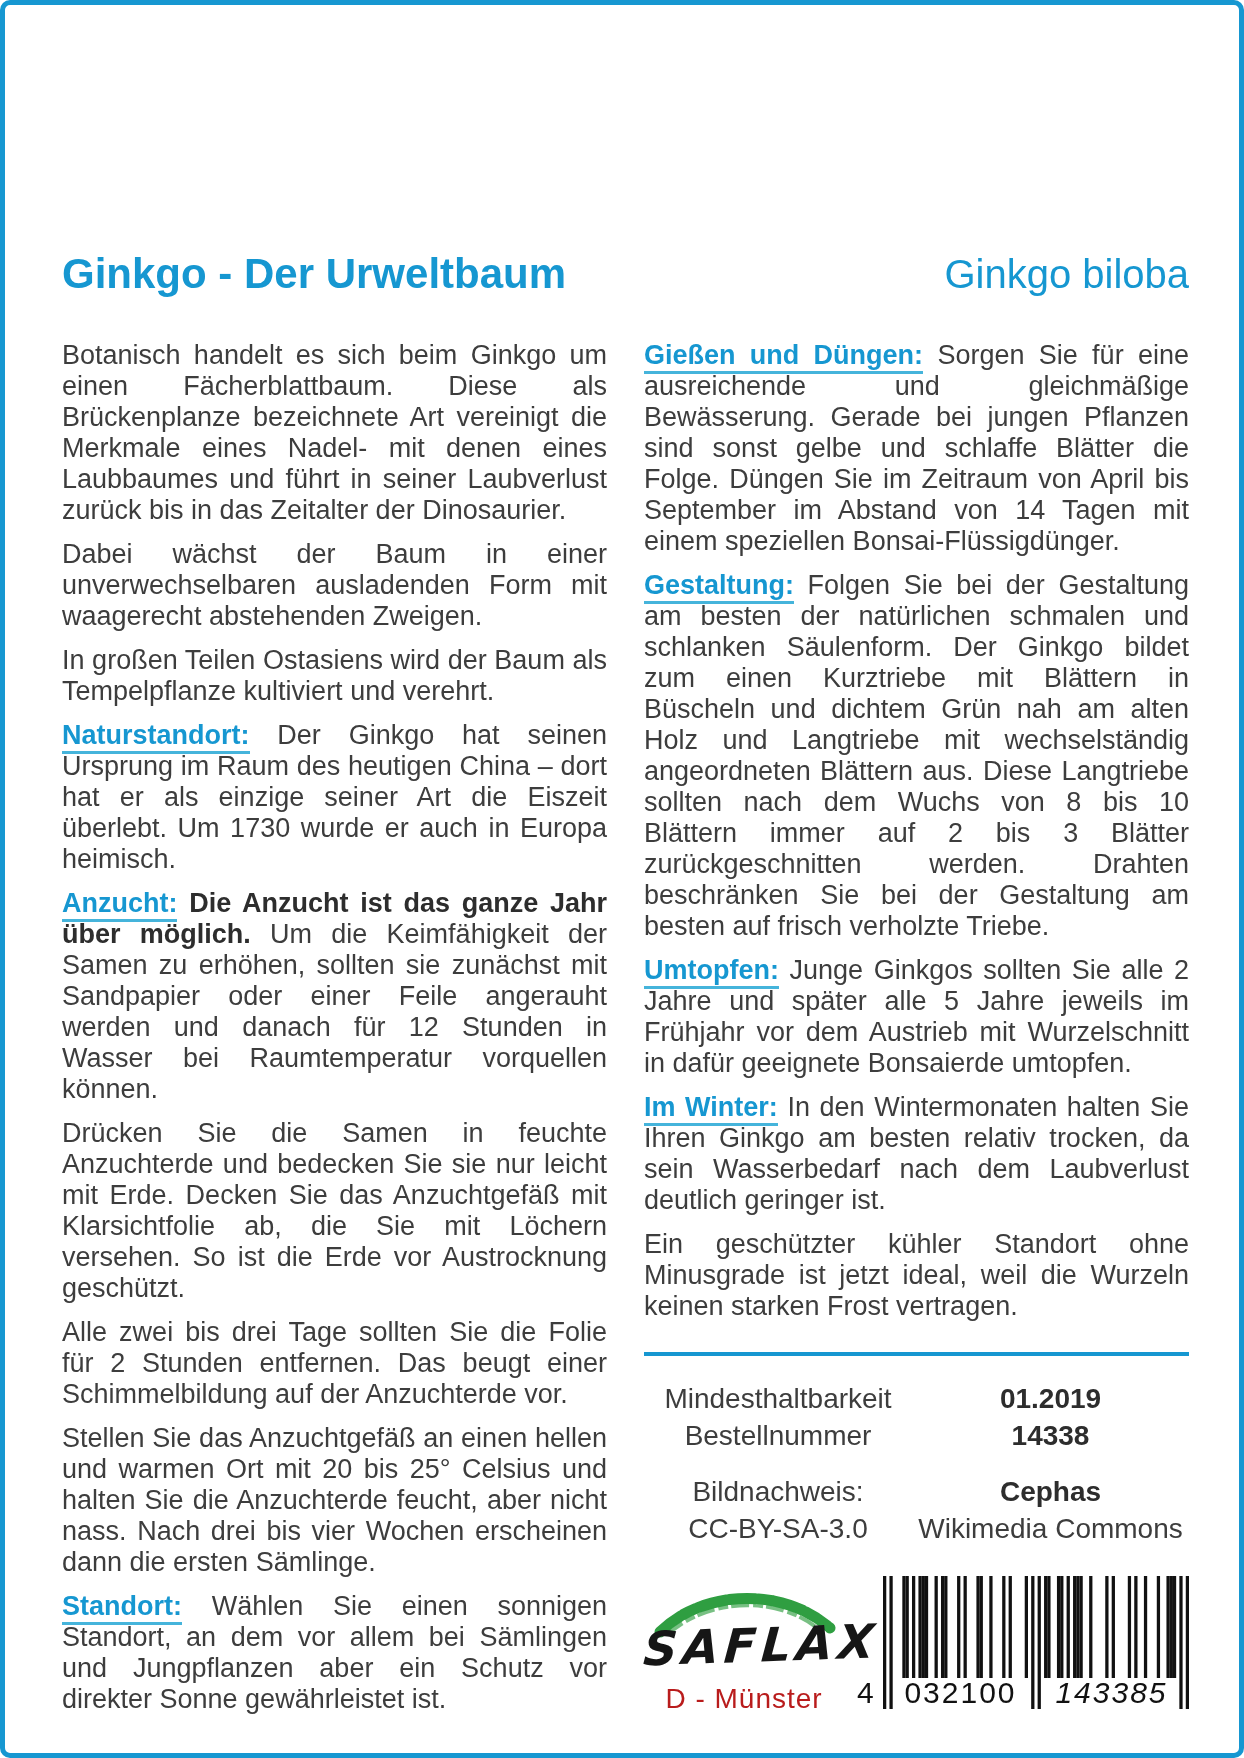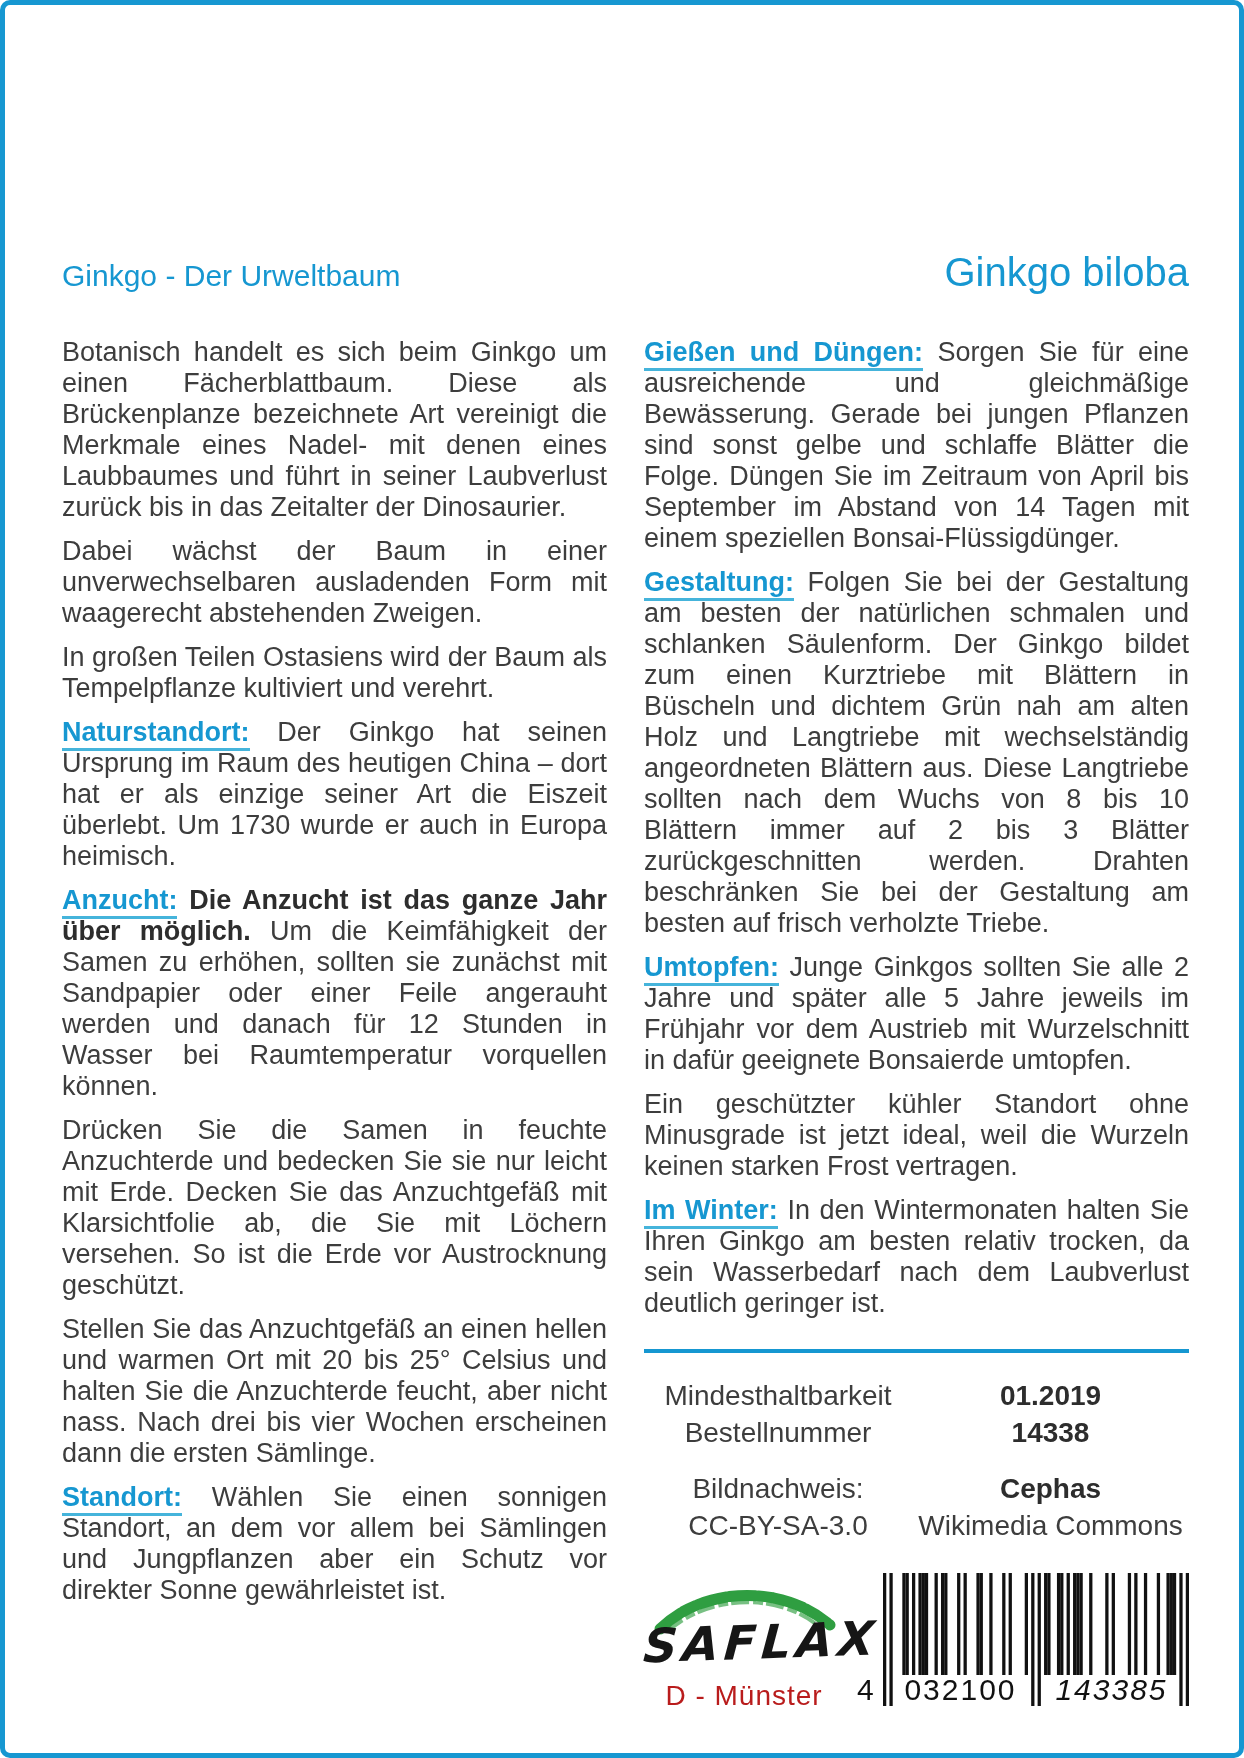--- a/index.html
+++ b/index.html
@@ -8,21 +8,21 @@
     width:1244px;height:1758px;
     box-sizing:border-box;
     background:#ffffff;
     border:5px solid var(--accent,#1697d1);
     border-radius:10px;
     font-family:"Liberation Sans","DejaVu Sans",sans-serif;
     overflow:hidden;
   }
   .content{position:absolute;left:57px;top:245px;width:1127px;}
   .header{display:flex;justify-content:space-between;align-items:baseline;margin:0 0 42px 0;}
-  .title{font-size:30px;font-weight:normal;color:var(--accent,#1697d1);letter-spacing:0;}
+  .title{font-size:42px;font-weight:bold;color:var(--accent,#1697d1);letter-spacing:0;}
   .subtitle{font-size:40px;font-weight:normal;color:var(--accent,#1697d1);}
   .columns{display:flex;gap:37px;}
   .col{width:545px;font-size:27px;line-height:31px;color:#3d3d3d;text-align:justify;}
   .col p{margin:0 0 13px 0;}
   .lead{
     color:var(--accent,#1697d1);
     font-weight:bold;
     border-bottom:3px solid #45b4db;
     padding-bottom:1px;
   }
@@ -62,30 +62,31 @@
 
     <div class="columns">
 
       <div class="col">
         <p><span>Botanisch handelt es sich beim Ginkgo um einen Fächerblattbaum. Diese als Brückenplanze bezeichnete Art vereinigt die Merkmale eines Nadel- mit denen eines Laubbaumes und führt in seiner Laubverlust zurück bis in das Zeitalter der Dinosaurier.</span></p>
         <p><span>Dabei wächst der Baum in einer unverwechselbaren ausladenden Form mit waagerecht abstehenden Zweigen.</span></p>
         <p><span>In großen Teilen Ostasiens wird der Baum als Tempelpflanze kultiviert und verehrt.</span></p>
         <p><span class="lead">Naturstandort:</span> <span>Der Ginkgo hat seinen Ursprung im Raum des heutigen China – dort hat er als einzige seiner Art die Eiszeit überlebt. Um 1730 wurde er auch in Europa heimisch.</span></p>
         <p><span class="lead">Anzucht:</span> <span class="intro">Die Anzucht ist das ganze Jahr über möglich.</span> <span>Um die Keimfähigkeit der Samen zu erhöhen, sollten sie zunächst mit Sandpapier oder einer Feile angerauht werden und danach für 12 Stunden in Wasser bei Raumtemperatur vorquellen können.</span></p>
         <p><span>Drücken Sie die Samen in feuchte Anzuchterde und bedecken Sie sie nur leicht mit Erde. Decken Sie das Anzuchtgefäß mit Klarsichtfolie ab, die Sie mit Löchern versehen. So ist die Erde vor Austrocknung geschützt.</span></p>
+        <p><span>Alle zwei bis drei Tage sollten Sie die Folie für 2 Stunden entfernen. Das beugt einer Schimmelbildung auf der Anzuchterde vor.</span></p>
         <p><span>Stellen Sie das Anzuchtgefäß an einen hellen und warmen Ort mit 20 bis 25° Celsius und halten Sie die Anzuchterde feucht, aber nicht nass. Nach drei bis vier Wochen erscheinen dann die ersten Sämlinge.</span></p>
         <p><span class="lead">Standort:</span> <span>Wählen Sie einen sonnigen Standort, an dem vor allem bei Sämlingen und Jungpflanzen aber ein Schutz vor direkter Sonne gewährleistet ist.</span></p>
       </div>
 
       <div class="col">
         <p><span class="lead">Gießen und Düngen:</span> <span>Sorgen Sie für eine ausreichende und gleichmäßige Bewässerung. Gerade bei jungen Pflanzen sind sonst gelbe und schlaffe Blätter die Folge. Düngen Sie im Zeitraum von April bis September im Abstand von 14 Tagen mit einem speziellen Bonsai-Flüssigdünger.</span></p>
         <p><span class="lead">Gestaltung:</span> <span>Folgen Sie bei der Gestaltung am besten der natürlichen schmalen und schlanken Säulenform. Der Ginkgo bildet zum einen Kurztriebe mit Blättern in Büscheln und dichtem Grün nah am alten Holz und Langtriebe mit wechselständig angeordneten Blättern aus. Diese Langtriebe sollten nach dem Wuchs von 8 bis 10 Blättern immer auf 2 bis 3 Blätter zurückgeschnitten werden. Drahten beschränken Sie bei der Gestaltung am besten auf frisch verholzte Triebe.</span></p>
         <p><span class="lead">Umtopfen:</span> <span>Junge Ginkgos sollten Sie alle 2 Jahre und später alle 5 Jahre jeweils im Frühjahr vor dem Austrieb mit Wurzelschnitt in dafür geeignete Bonsaierde umtopfen.</span></p>
+        <p><span class="lead">Im Winter:</span> <span>In den Wintermonaten halten Sie Ihren Ginkgo am besten relativ trocken, da sein Wasserbedarf nach dem Laubverlust deutlich geringer ist.</span></p>
         <p><span>Ein geschützter kühler Standort ohne Minusgrade ist jetzt ideal, weil die Wurzeln keinen starken Frost vertragen.</span></p>
-        <p><span class="lead">Im Winter:</span> <span>In den Wintermonaten halten Sie Ihren Ginkgo am besten relativ trocken, da sein Wasserbedarf nach dem Laubverlust deutlich geringer ist.</span></p>
 
         <div class="divider"></div>
 
         <div class="info">
           <div>Mindesthaltbarkeit</div>
           <div class="val-bold">01.2019</div>
           <div>Bestellnummer</div>
           <div class="val-bold">14338</div>
           <div class="gap"></div>
           <div>Bildnachweis:</div>

